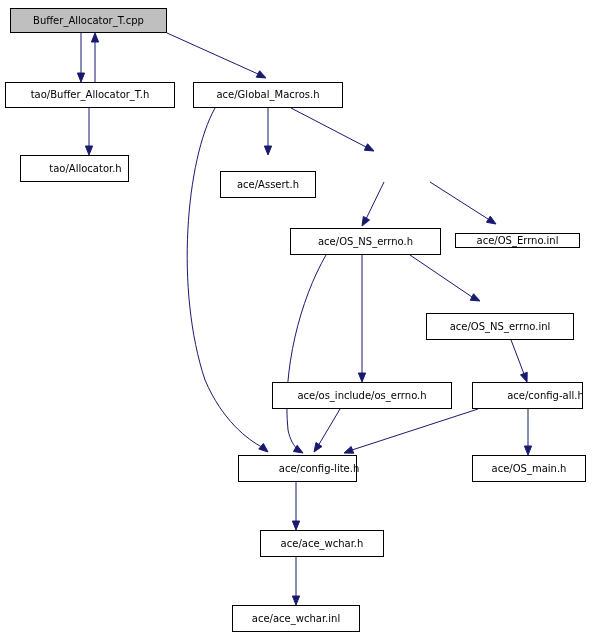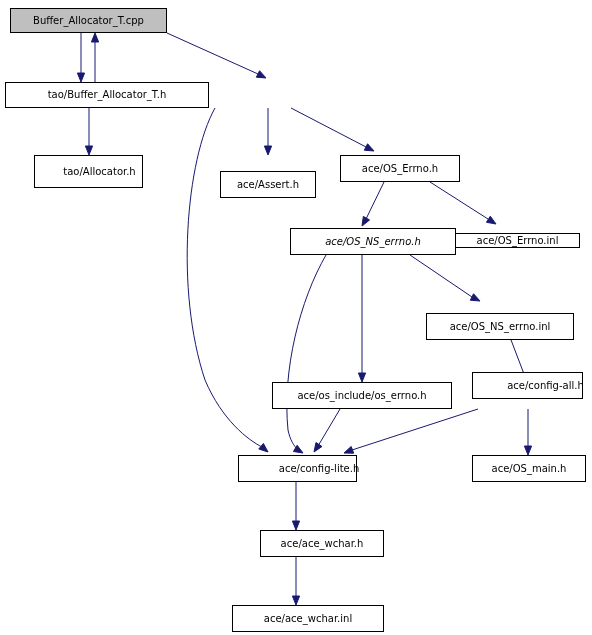--- a/index.html
+++ b/index.html
@@ -123,52 +123,52 @@
         <polygon points="296,530 292.4,521 299.6,521" fill="#191970" stroke="#191970" stroke-width="1"></polygon>
       </g>
       <g>
         <path d="M296,557 L296,597" fill="none" stroke="#191970" stroke-width="1"></path>
         <polygon points="296,605 292.4,596 299.6,596" fill="#191970" stroke="#191970" stroke-width="1"></polygon>
       </g>
     </svg>
 <div class="node root" style="left: 10px; top: 8px; width: 157px; height: 25px;">
       <span class="node-label">Buffer_Allocator_T.cpp</span>
     </div>
-    <div class="node" style="left: 5px; top: 82px; width: 204px; height: 26px;">
+    <div class="node" style="left: 5px; top: 82px; width: 170px; height: 26px;">
       <span class="node-label">tao/Buffer_Allocator_T.h</span>
     </div>
-    <div class="node" style="left: 34px; top: 155px; width: 109px; height: 33px; padding-left: 22px;">
+    <div class="node" style="left: 193px; top: 82px; width: 150px; height: 26px;">
+      <span class="node-label">ace/Global_Macros.h</span>
+    </div>
+    <div class="node" style="left: 20px; top: 155px; width: 109px; height: 27px; padding-left: 22px;">
       <span class="node-label">tao/Allocator.h</span>
     </div>
     <div class="node" style="left: 220px; top: 171px; width: 96px; height: 27px;">
       <span class="node-label">ace/Assert.h</span>
     </div>
-    <div class="node" style="left: 340px; top: 155px; width: 120px; height: 27px;">
-      <span class="node-label">ace/OS_Errno.h</span>
-    </div>
-    <div class="node" style="left: 290px; top: 228px; width: 166px; height: 27px; font-style: italic;">
+    <div class="node" style="left: 290px; top: 228px; width: 151px; height: 27px;">
       <span class="node-label">ace/OS_NS_errno.h</span>
     </div>
     <div class="node" style="left: 455px; top: 233px; width: 125px; height: 15px;">
       <span class="node-label">ace/OS_Errno.inl</span>
     </div>
     <div class="node" style="left: 426px; top: 305px; width: 148px; height: 27px; margin-top: 8px;">
       <span class="node-label">ace/OS_NS_errno.inl</span>
     </div>
     <div class="node" style="left: 272px; top: 382px; width: 180px; height: 27px;">
       <span class="node-label">ace/os_include/os_errno.h</span>
     </div>
-    <div class="node" style="left: 472px; top: 372px; width: 111px; height: 27px; padding-left: 36px;">
+    <div class="node" style="left: 472px; top: 382px; width: 111px; height: 27px; padding-left: 36px;">
       <span class="node-label">ace/config-all.h</span>
     </div>
     <div class="node" style="left: 238px; top: 455px; width: 119px; height: 27px; padding-left: 43px;">
       <span class="node-label">ace/config-lite.h</span>
     </div>
     <div class="node" style="left: 472px; top: 455px; width: 114px; height: 27px;">
       <span class="node-label">ace/OS_main.h</span>
     </div>
     <div class="node" style="left: 234px; top: 530px; width: 124px; height: 27px; margin-left: 26px;">
       <span class="node-label">ace/ace_wchar.h</span>
     </div>
-    <div class="node" style="left: 232px; top: 605px; width: 152px; height: 27px;">
+    <div class="node" style="left: 232px; top: 605px; width: 128px; height: 27px;">
       <span class="node-label">ace/ace_wchar.inl</span>
     </div>
   </div>
 
 </body></html>

